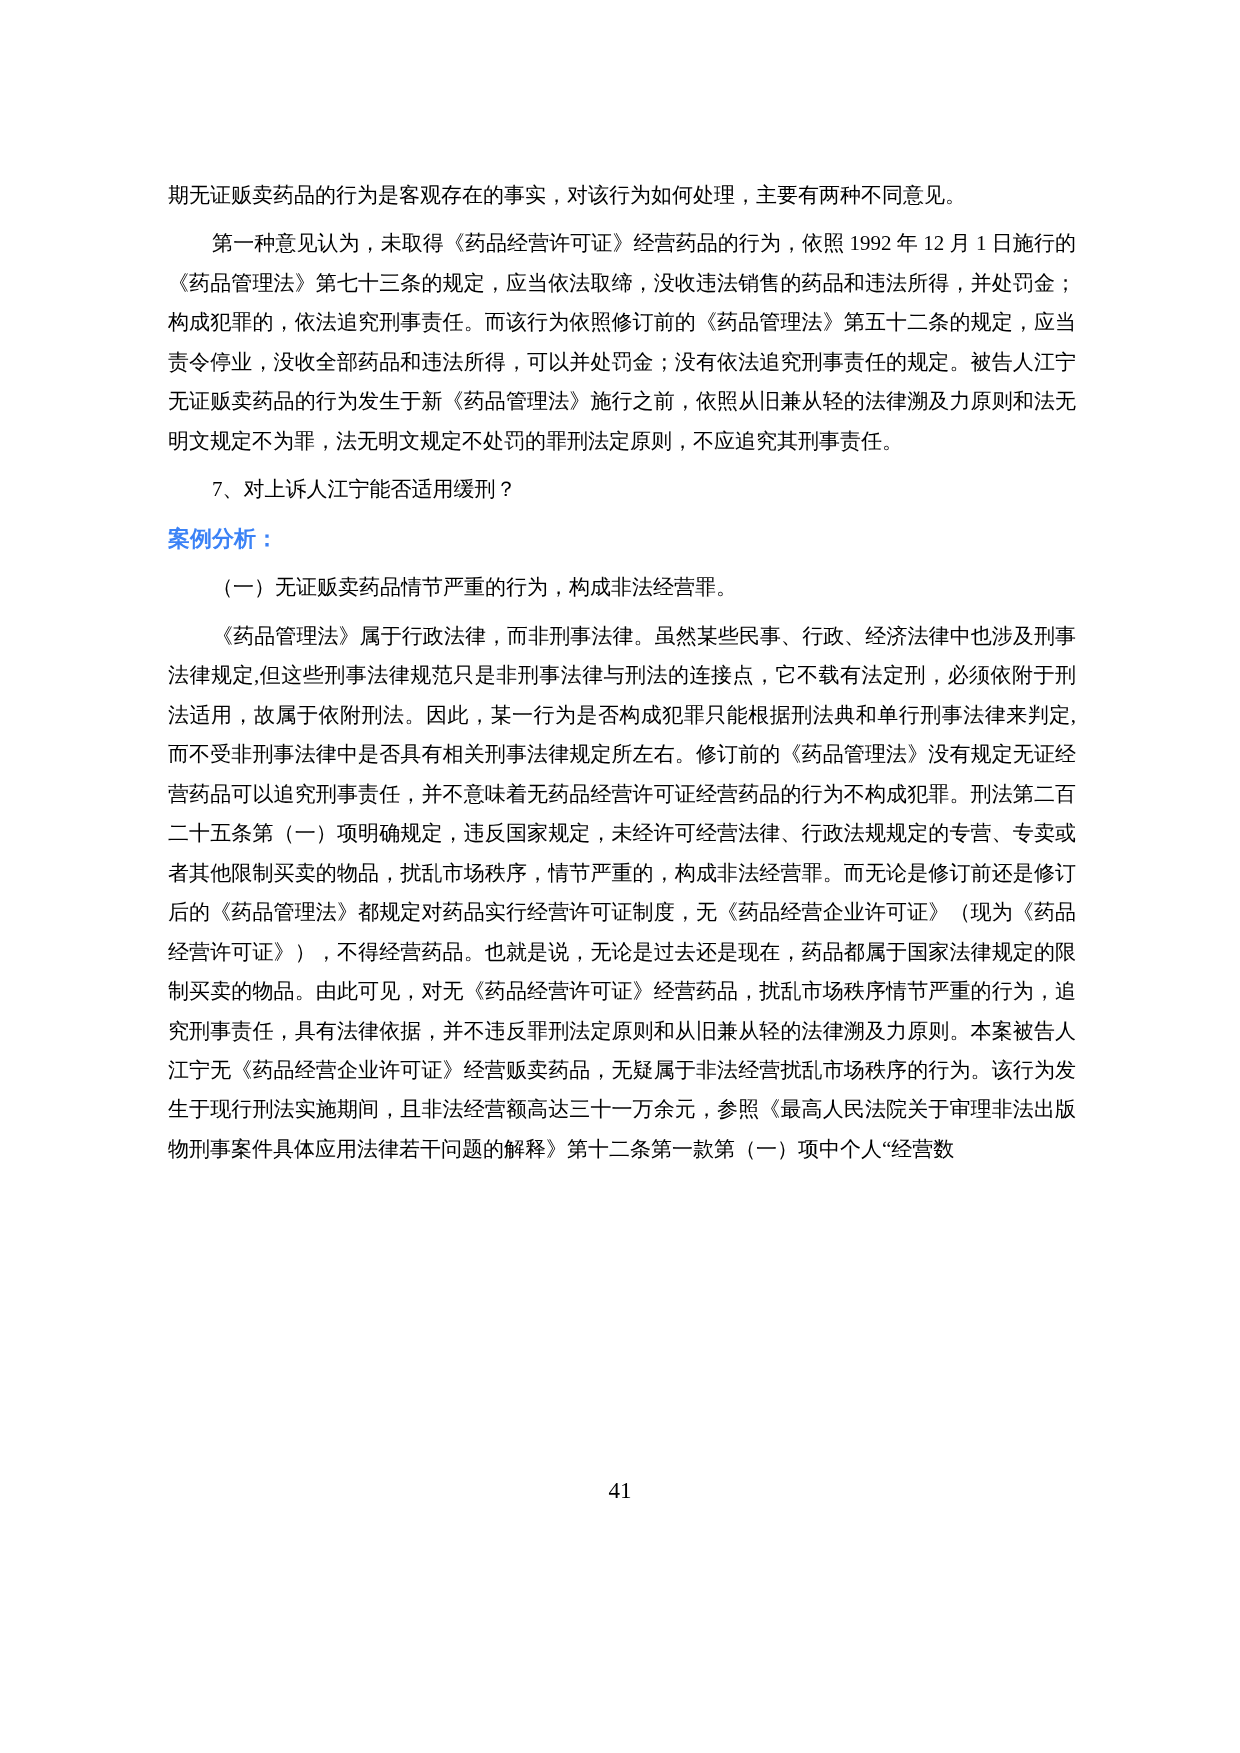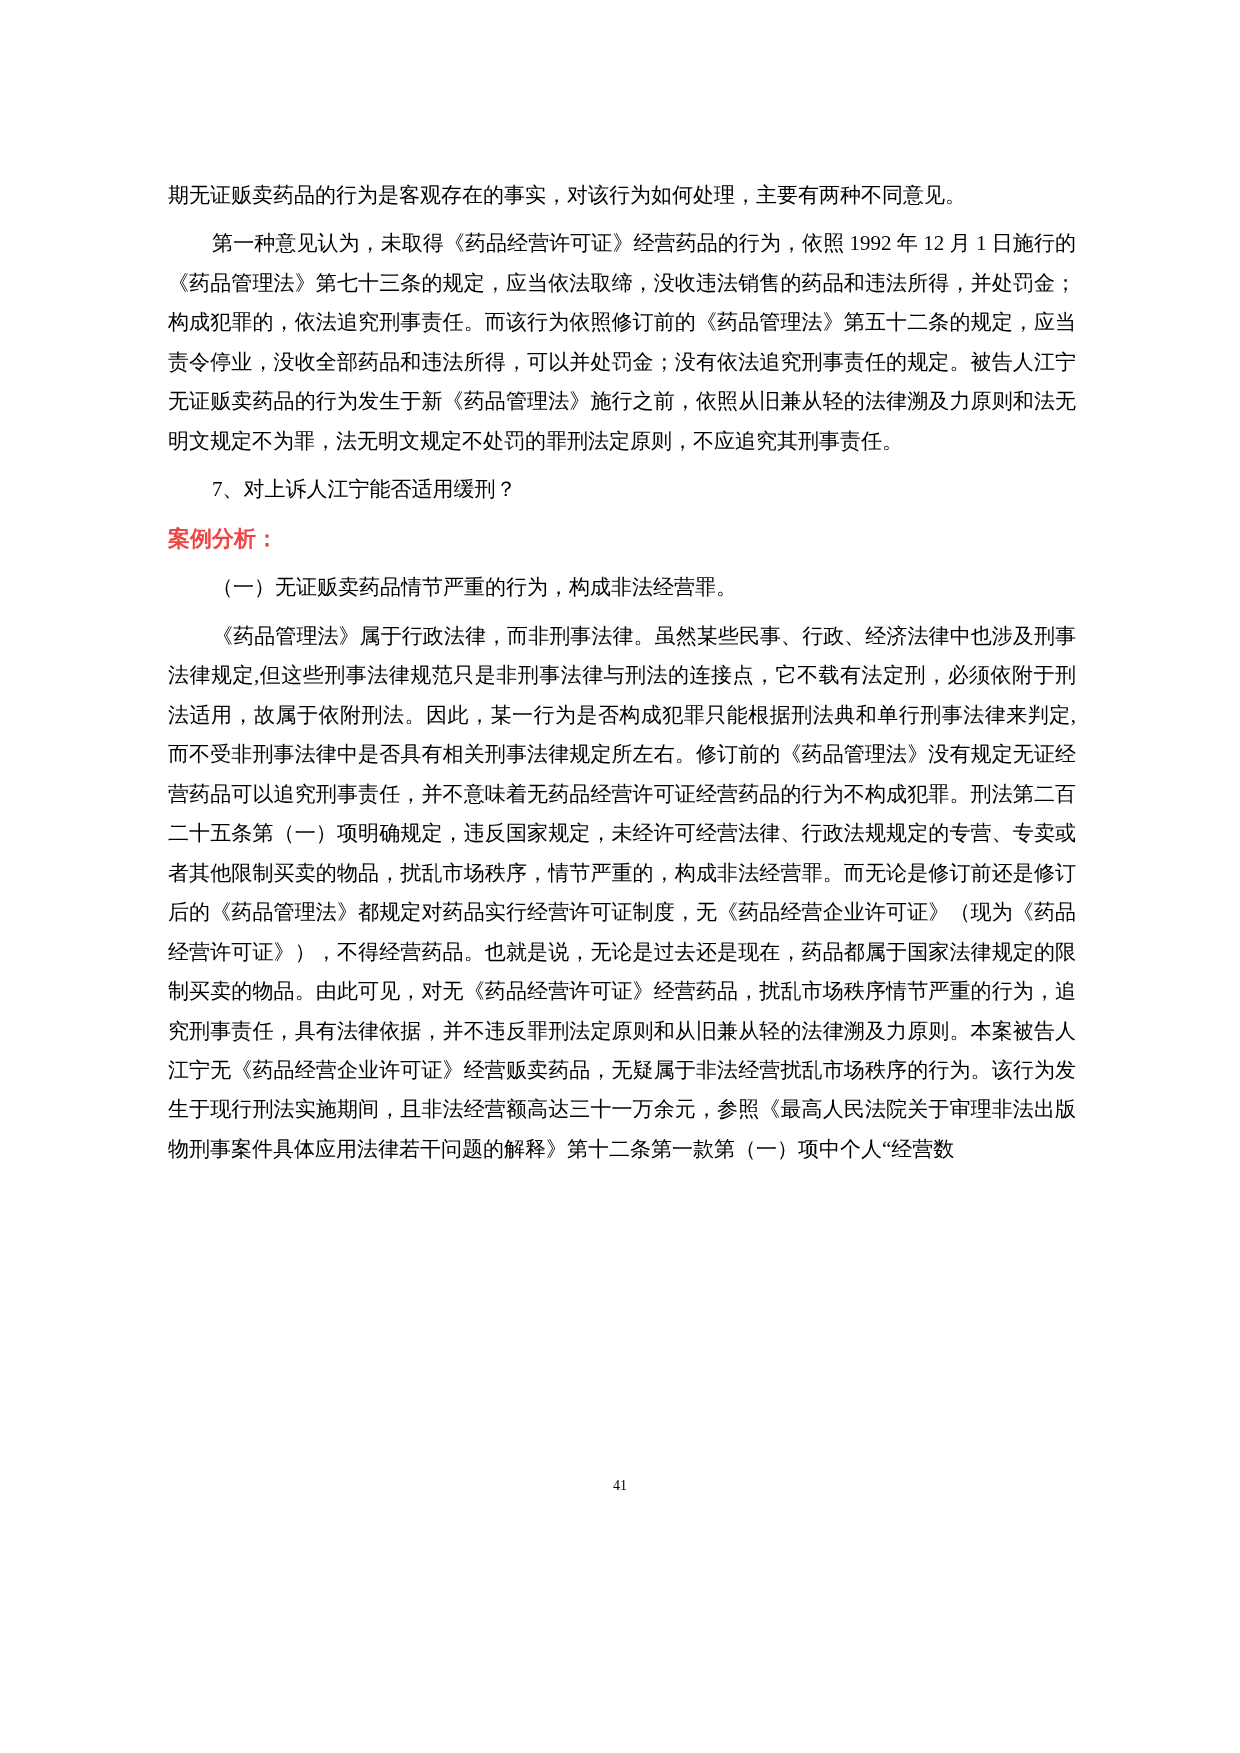--- a/index.html
+++ b/index.html
@@ -33,29 +33,29 @@
     }
     .para.indent {
       text-indent: 2.1em;
     }
     .heading {
       font-family: "Liberation Sans", "DejaVu Sans", sans-serif;
       font-weight: bold;
       font-size: 22px;
       line-height: 1.8;
       margin: 4px 0 10px 0;
-      color: #ef4444;
+      color: #3b82f6;
     }
     .footer {
       position: absolute;
       top: 1478px;
       left: 0;
       width: 100%;
       text-align: center;
-      font-size: 14px;
+      font-size: 23px;
       color: #000000;
     }
   </style>
 </head>
 <body>
 
 <div class="page">
   <div class="content">
     <p class="para">期无证贩卖药品的行为是客观存在的事实，对该行为如何处理，主要有两种不同意见。</p>
     <p class="para indent">第一种意见认为，未取得《药品经营许可证》经营药品的行为，依照 1992 年 12 月 1 日施行的《药品管理法》第七十三条的规定，应当依法取缔，没收违法销售的药品和违法所得，并处罚金；构成犯罪的，依法追究刑事责任。而该行为依照修订前的《药品管理法》第五十二条的规定，应当责令停业，没收全部药品和违法所得，可以并处罚金；没有依法追究刑事责任的规定。被告人江宁无证贩卖药品的行为发生于新《药品管理法》施行之前，依照从旧兼从轻的法律溯及力原则和法无明文规定不为罪，法无明文规定不处罚的罪刑法定原则，不应追究其刑事责任。</p>

